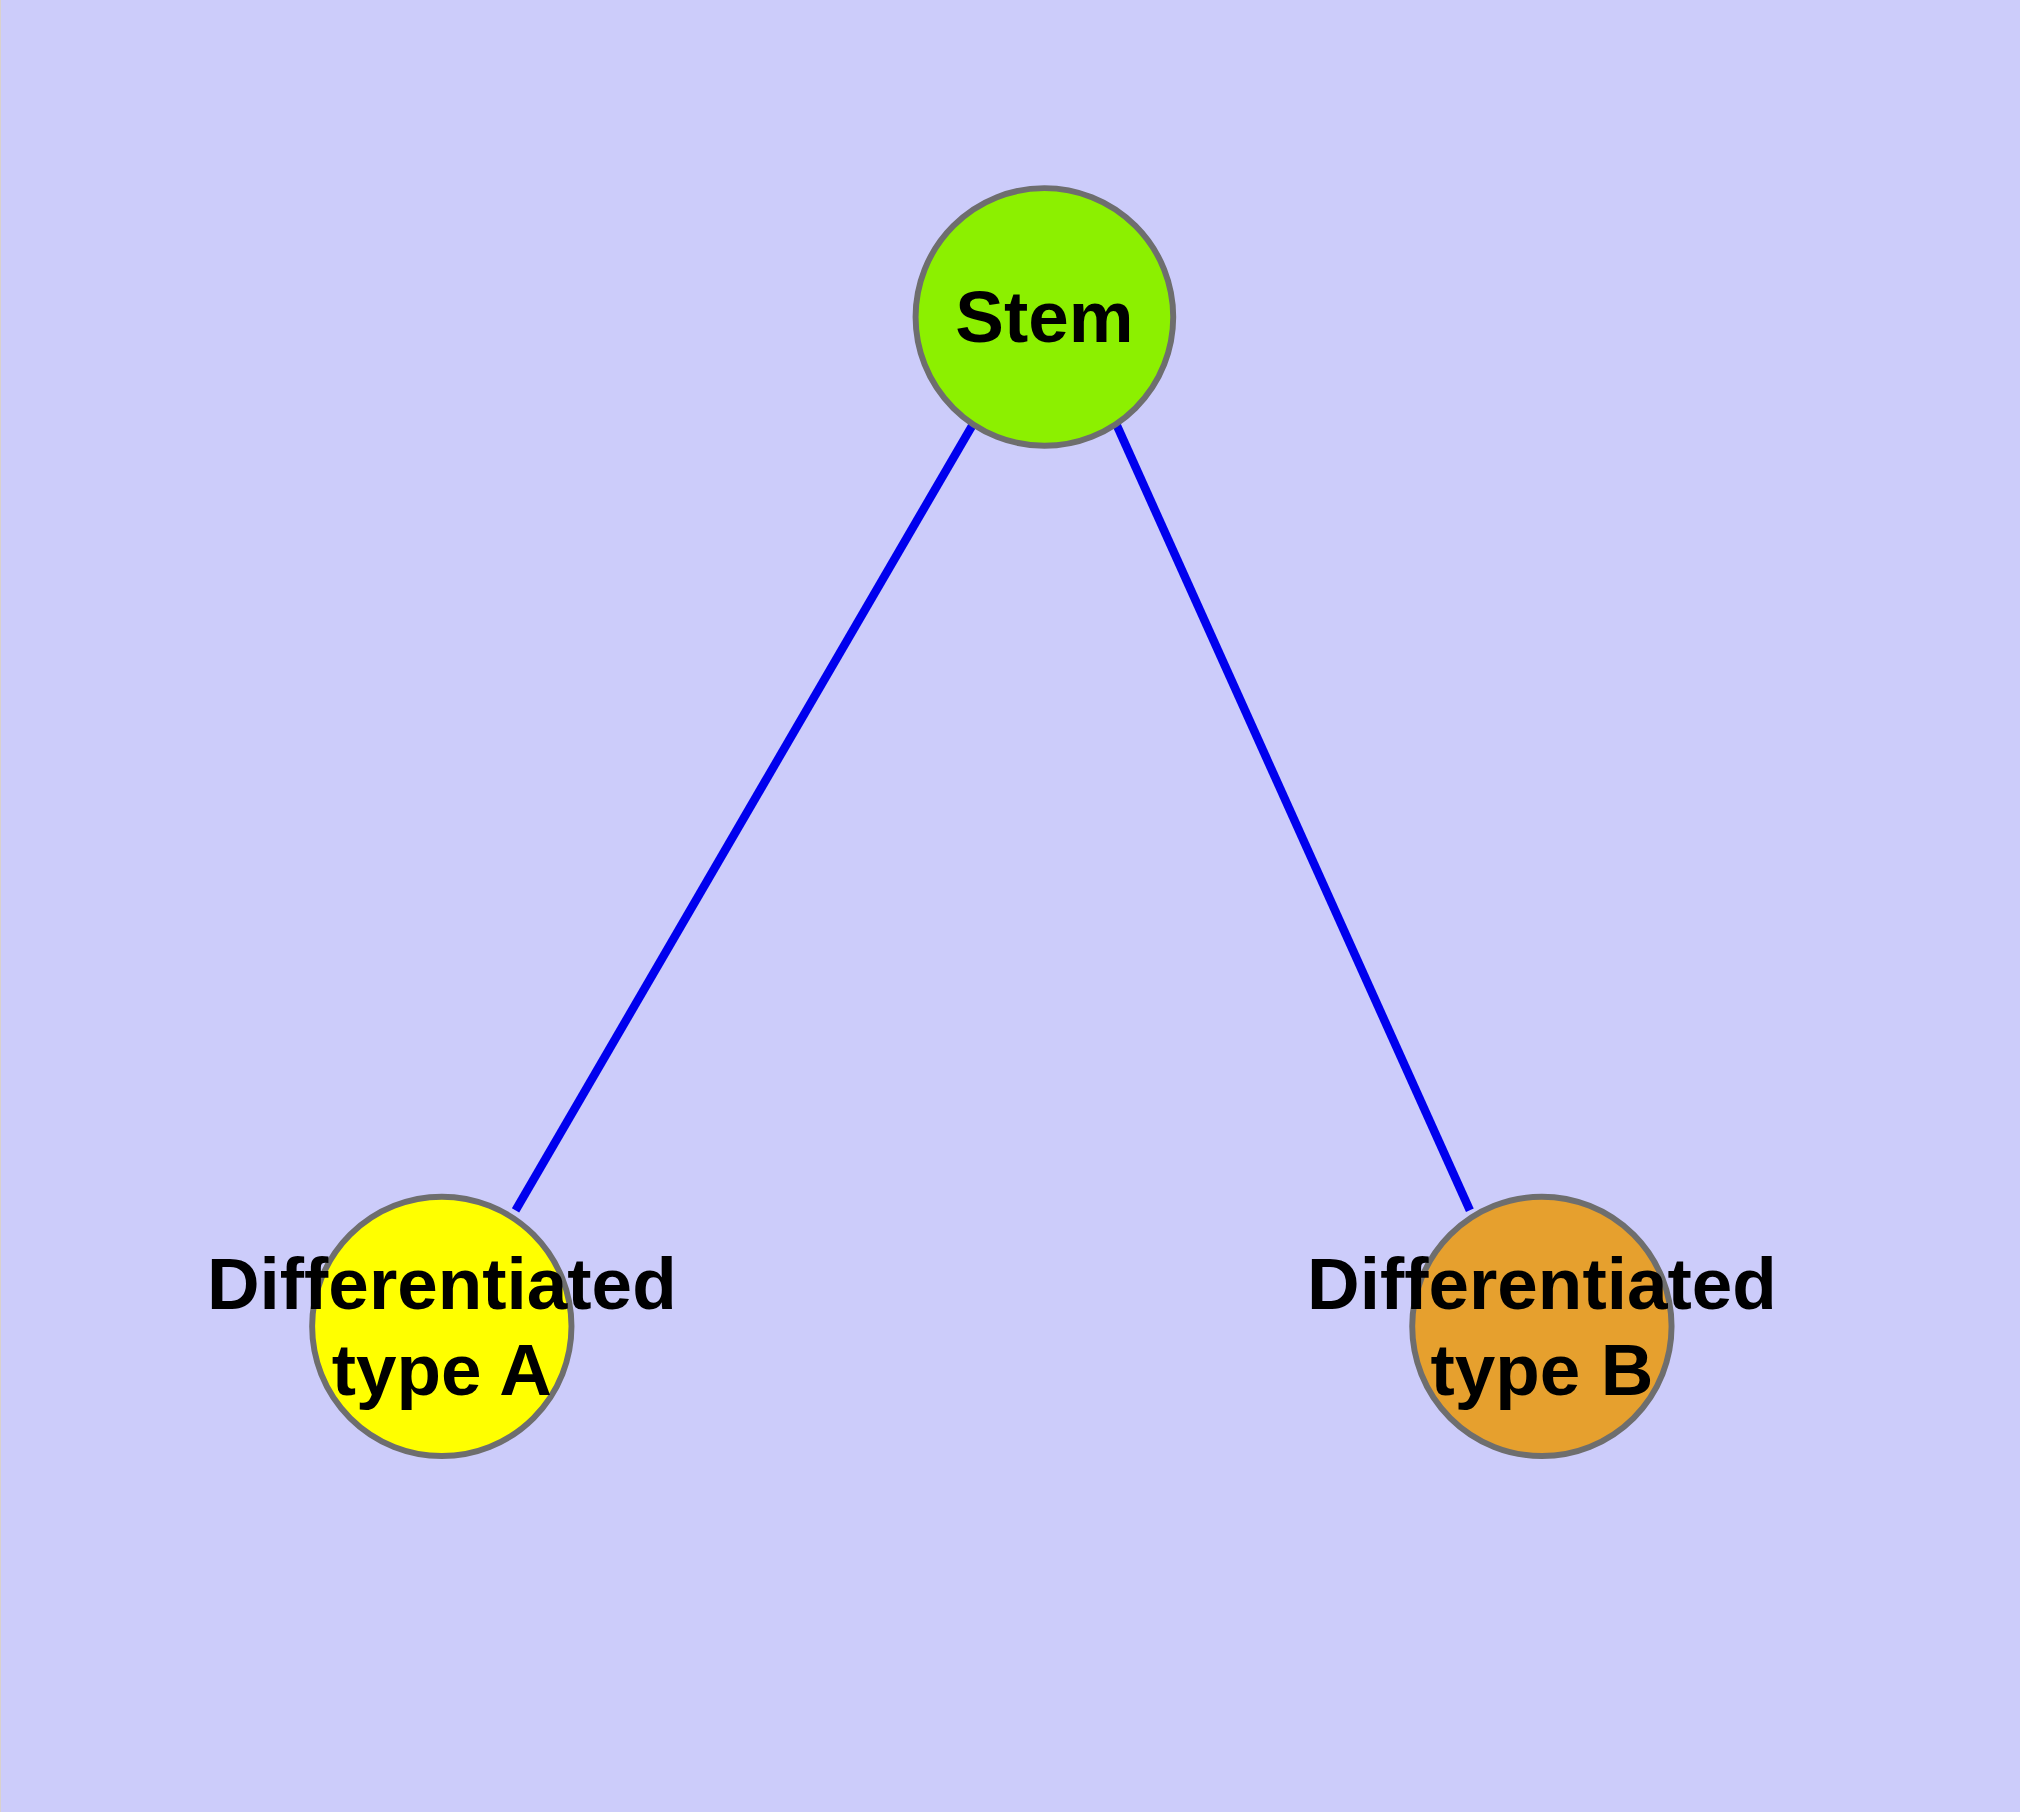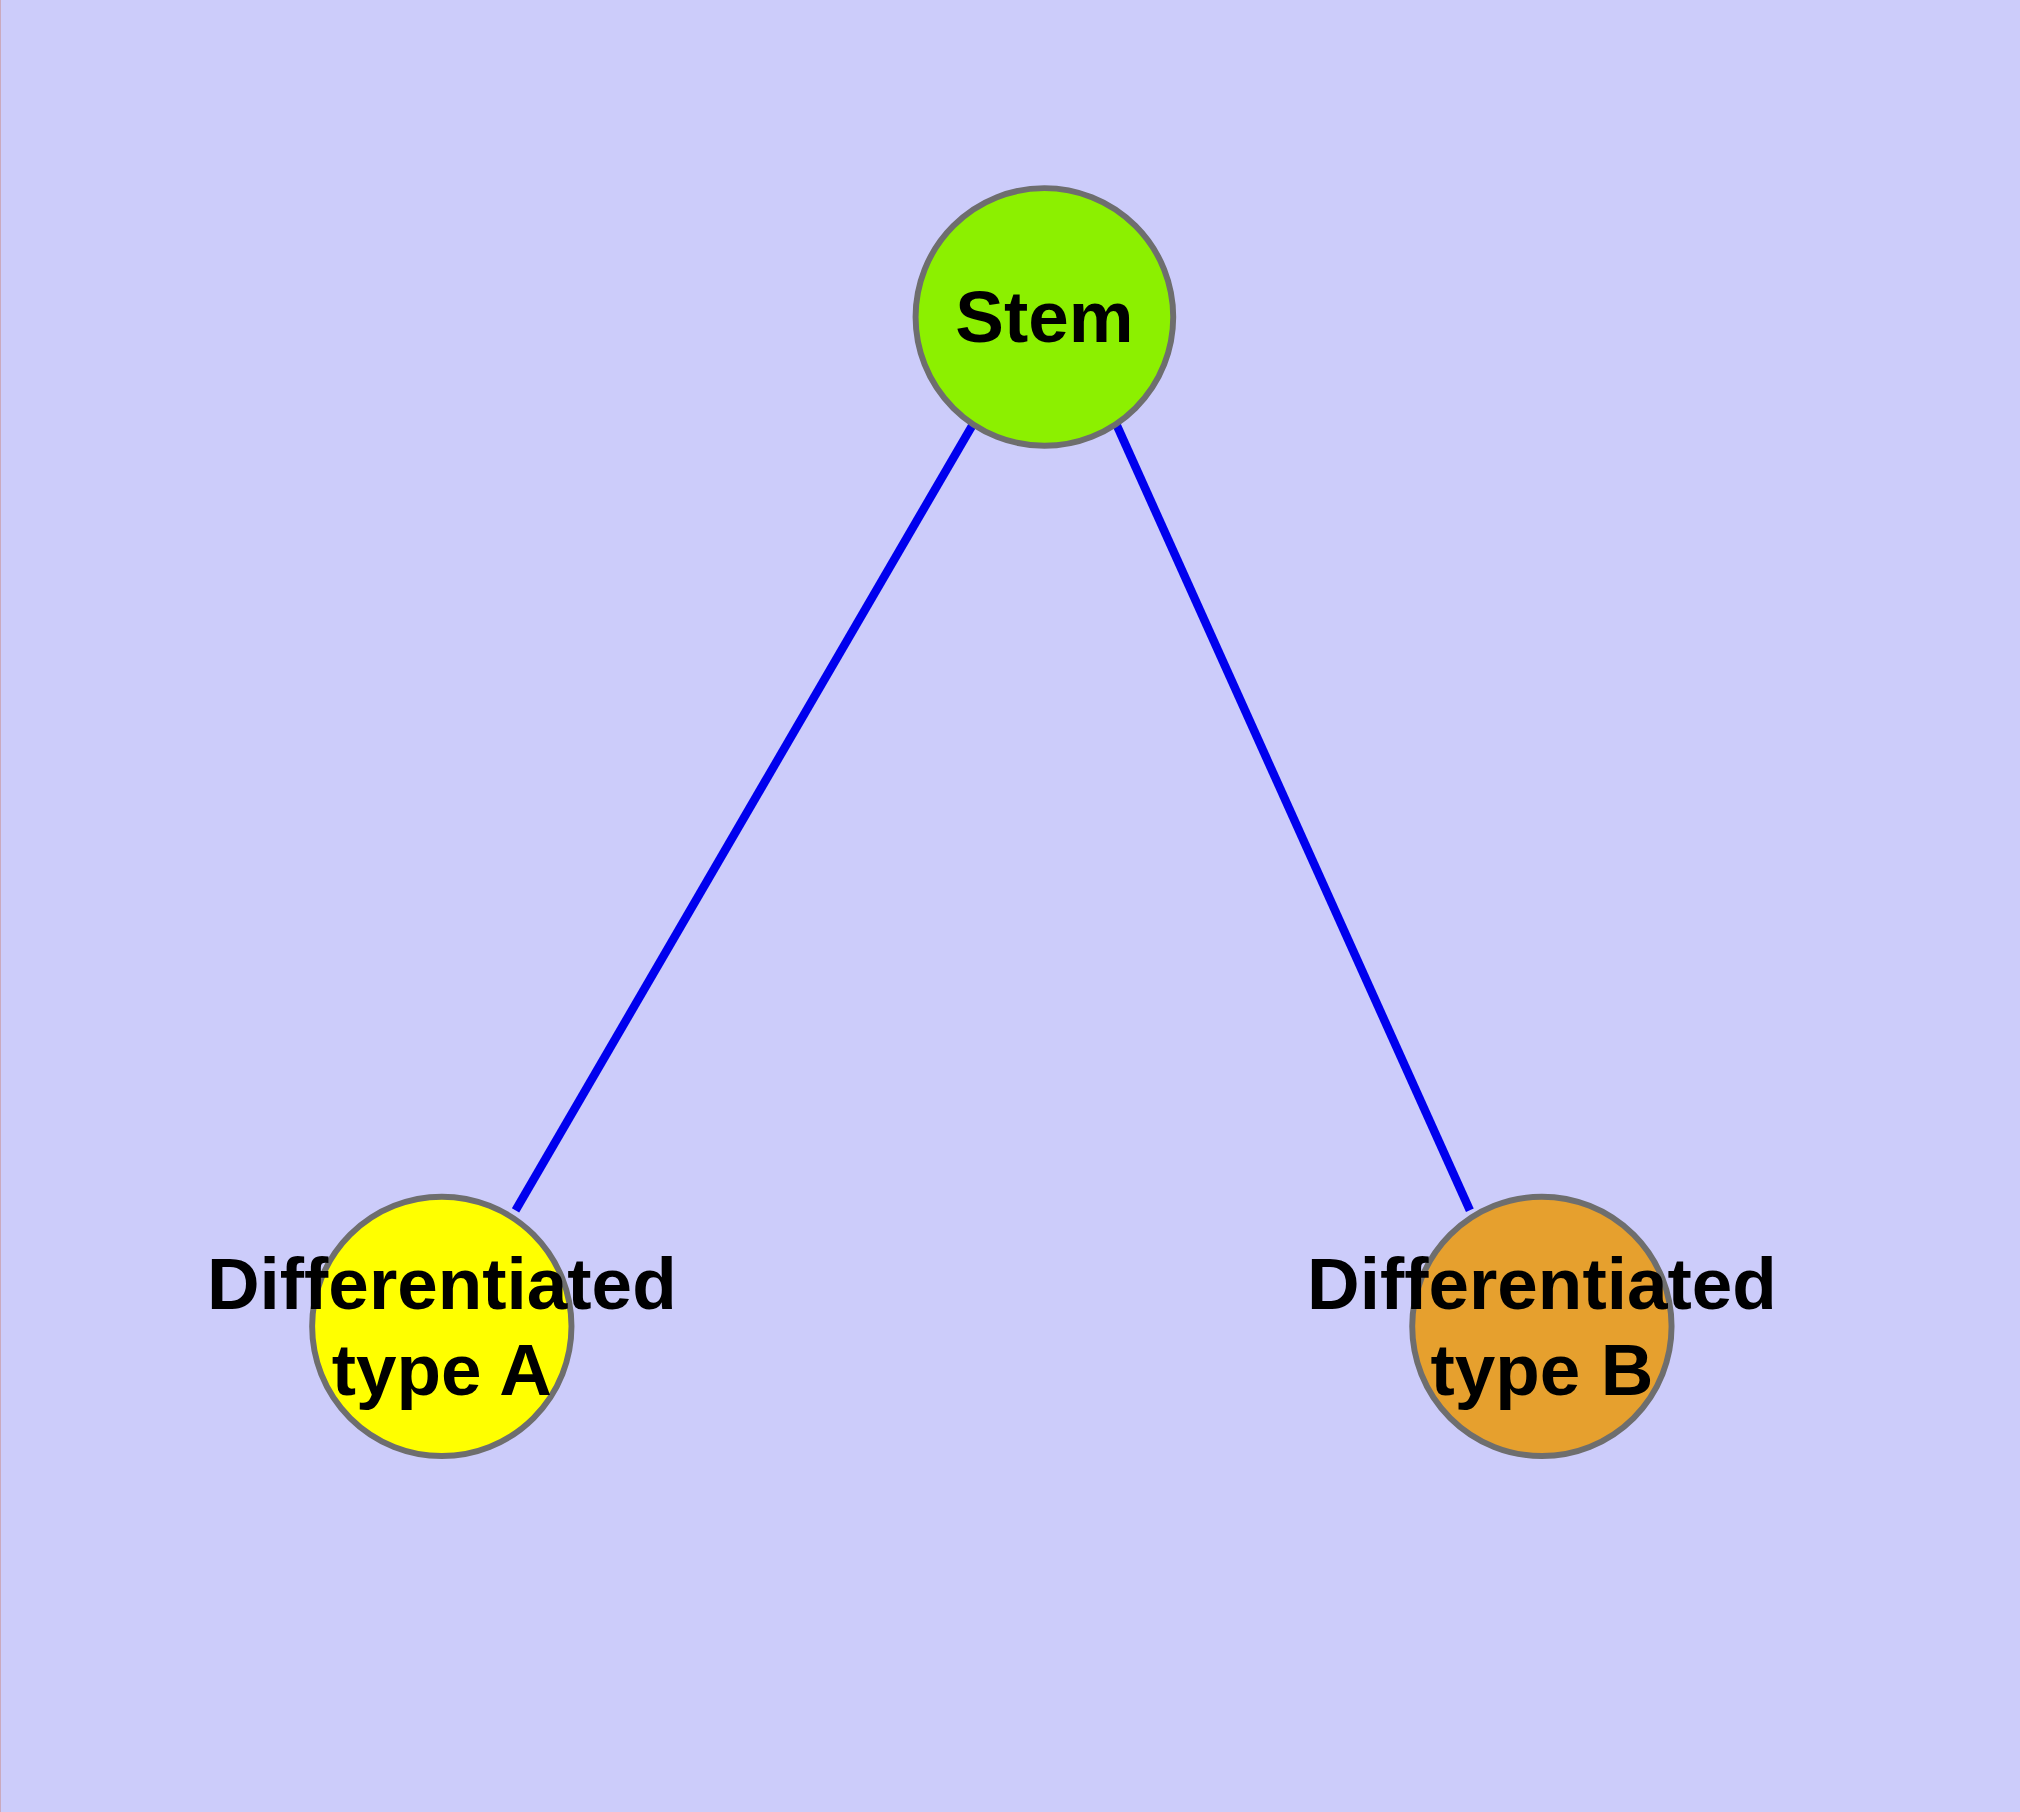--- a/index.html
+++ b/index.html
@@ -42,21 +42,21 @@
     font-size: 86px;
     fill: #000000;
     text-anchor: middle;
     dominant-baseline: auto;
     white-space: pre;
   }
 </style>
 </head>
 <body>
 
-<div id="stage" style="width: 2021px; height: 1812px; background: #c2410c; text-decoration: underline;">
+<div id="stage" style="width: 2021px; height: 1812px; background: #fde047; text-decoration: underline;">
   <svg id="graph-canvas" viewBox="0 0 2384 2138" style="width: 2021px; height: 1812px;">
 
     <rect id="bg-rect" x="0" y="0" width="2384" height="2138" fill="#ccccfa"></rect>
 
     <g id="edges-group">
         <line class="edge-line" x1="1148" y1="500" x2="608" y2="1428" stroke="#0000ee" stroke-width="10"></line>
         <line class="edge-line" x1="1317" y1="501" x2="1734" y2="1428" stroke="#0000ee" stroke-width="10"></line>
       </g>
     <g id="nodes-group">
         <g>

